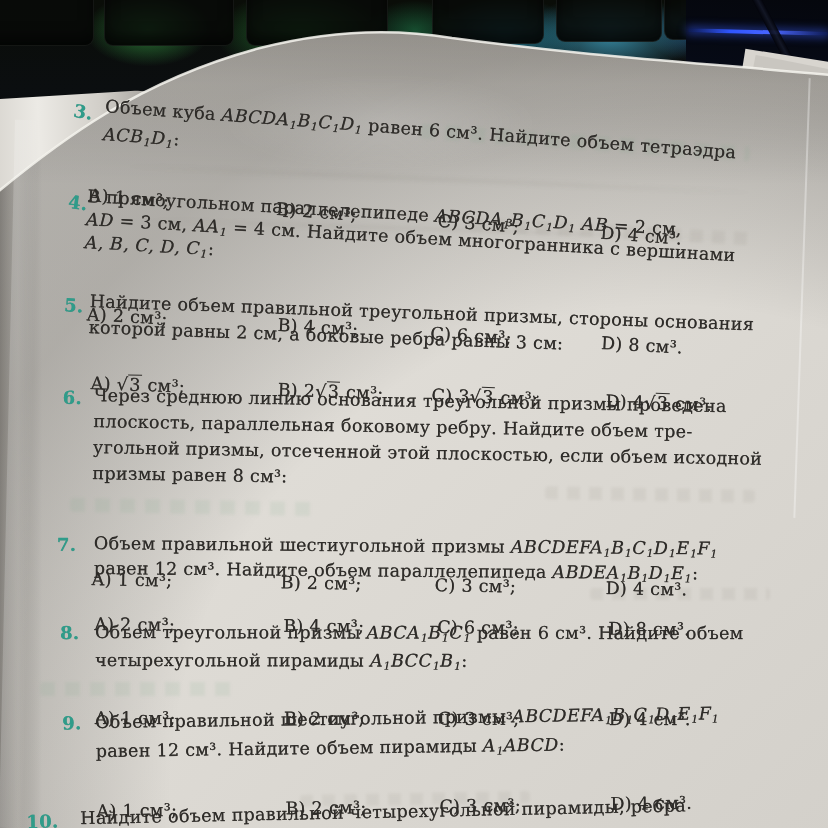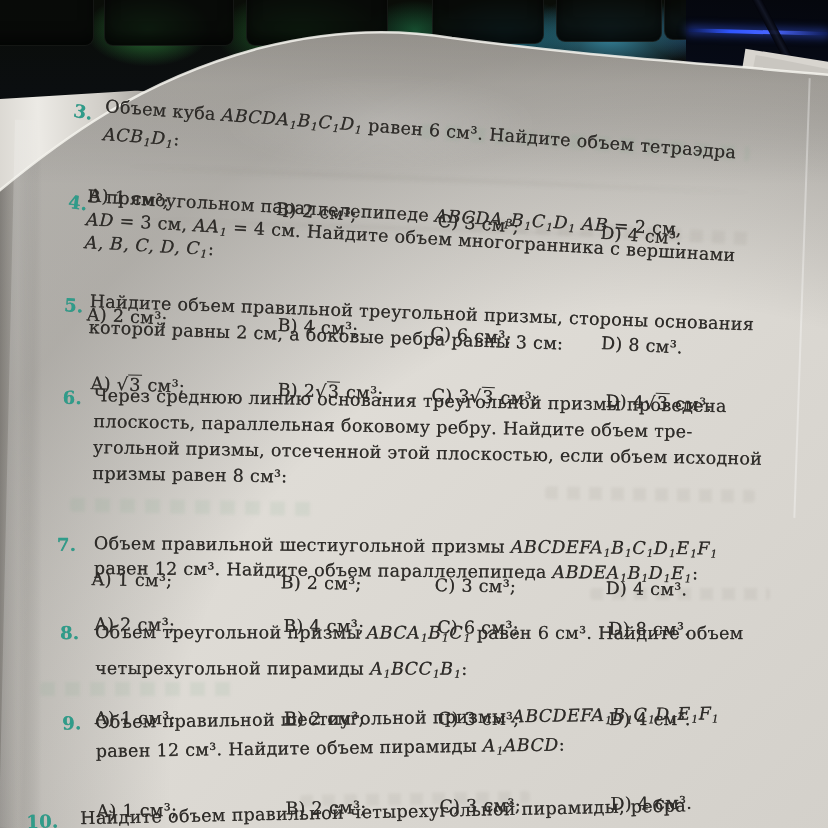--- a/index.html
+++ b/index.html
@@ -184,21 +184,21 @@
         <div class="line" style="top: 0px;">Объем правильной шестиугольной призмы <i class="m">ABCDEFA<sub>1</sub>B<sub>1</sub>C<sub>1</sub>D<sub>1</sub>E<sub>1</sub>F<sub>1</sub></i></div>
         <div class="line" style="top: 25px;">равен 12 см³. Найдите объем параллелепипеда <i class="m">ABDEA<sub>1</sub>B<sub>1</sub>D<sub>1</sub>E<sub>1</sub></i>:</div>
         <span class="opt" style="left: 1px; top: 81px;">A) 2 см³;</span>
         <span class="opt" style="left: 190px; top: 81px;">B) 4 см³;</span>
         <span class="opt" style="left: 344px; top: 81px;">C) 6 см³;</span>
         <span class="opt" style="left: 515px; top: 81px;">D) 8 см³.</span>
       </div>
       <div class="prob" style="left: 95px; top: 622px; transform: rotate(0.1deg);">
         <span class="num" style="left: -35px; top: 0px; transform: rotate(0deg);">8.</span>
         <div class="line" style="top: 0px;">Объем треугольной призмы <i class="m">ABCA<sub>1</sub>B<sub>1</sub>C<sub>1</sub></i> равен 6 см³. Найдите объем</div>
-        <div class="line" style="top: 36px;">четырехугольной пирамиды <i class="m">A<sub>1</sub>BCC<sub>1</sub>B<sub>1</sub></i>:</div>
+        <div class="line" style="top: 28px;">четырехугольной пирамиды <i class="m">A<sub>1</sub>BCC<sub>1</sub>B<sub>1</sub></i>:</div>
         <span class="opt" style="left: 0px; top: 86px;">A) 1 см³;</span>
         <span class="opt" style="left: 189px; top: 86px;">B) 2 см³;</span>
         <span class="opt" style="left: 343px; top: 86px;">C) 3 см³;</span>
         <span class="opt" style="left: 514px; top: 86px;">D) 4 см³.</span>
       </div>
       <div class="prob" style="left: 95px; top: 712px; transform: rotate(-0.8deg);">
         <span class="num" style="left: -33px; top: 0px; transform: rotate(0deg);">9.</span>
         <div class="line" style="top: 0px;">Объем правильной шестиугольной призмы <i class="m">ABCDEFA<sub>1</sub>B<sub>1</sub>C<sub>1</sub>D<sub>1</sub>E<sub>1</sub>F<sub>1</sub></i></div>
         <div class="line" style="top: 29px;">равен 12 см³. Найдите объем пирамиды <i class="m">A<sub>1</sub>ABCD</i>:</div>
         <span class="opt" style="left: 0px; top: 89px;">A) 1 см³;</span>

